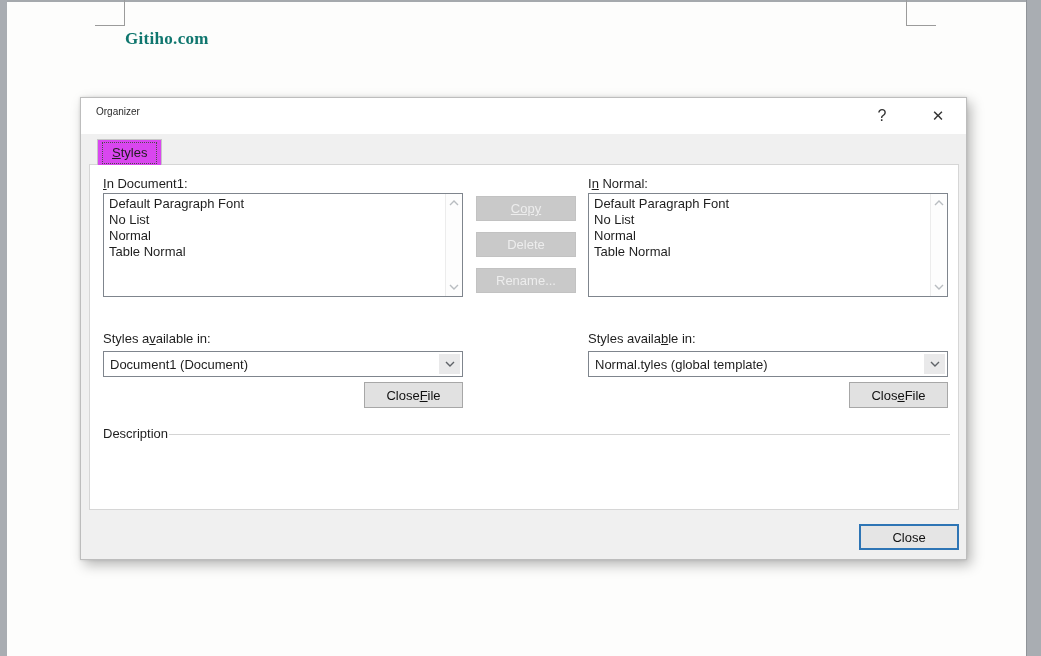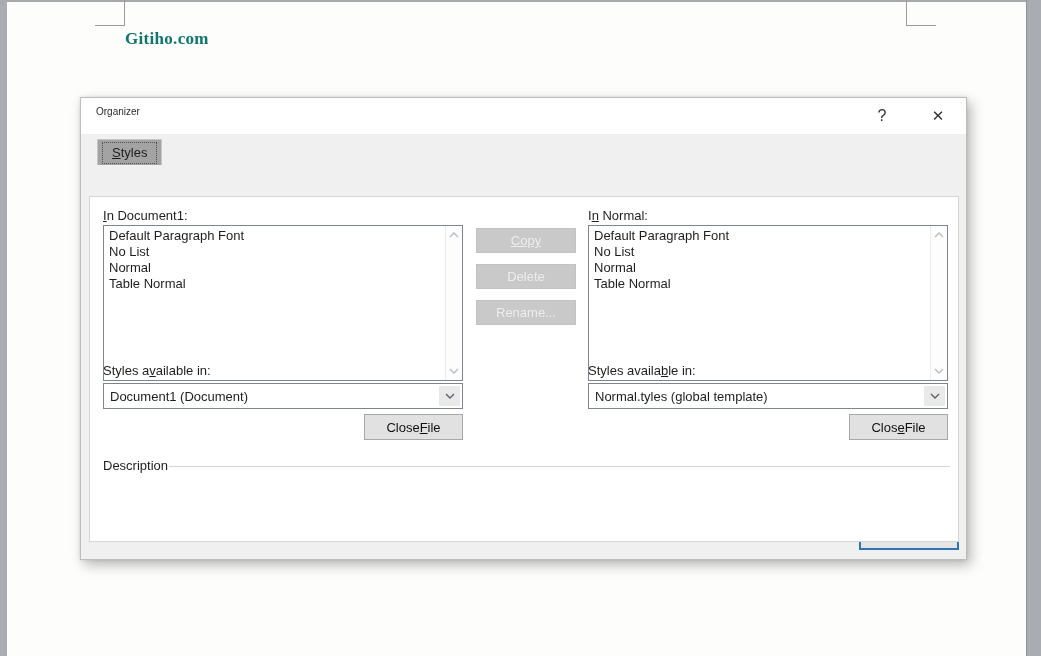--- a/index.html
+++ b/index.html
@@ -35,40 +35,40 @@
     position:absolute; top:0; height:36px; width:32px;
     display:flex; align-items:center; justify-content:center;
     font-size:16px; color:#333; cursor:default;
   }
   .tb-help  { left:785px; }
   .tb-close { left:841px; font-size:15px; }
   
   .tabstrip { position:absolute; left:16px; top:41px; height:26px; display:flex; align-items:flex-end; z-index:3; }
   .tab { display:flex; align-items:center; justify-content:center; cursor:default; }
   .tab-active {
-    height:26px; background:#a3a3a3;
+    height:26px; background:#d946ef;
     border:1px solid #c6c6c6; border-bottom:none;
   }
   .tab-active .focus-rect {
     margin:0 4px; padding:2px 9px 3px;
     border:1px dotted #4d4d4d;
   }
   .tab-inactive {
     height:23px; background:#f0f0f0; padding:2px 12px 3px;
     border:1px solid #d8d8d8; border-bottom:none; margin-left:2px;
   }
   .tab u, .lbl u, .btn u { text-decoration:underline; }
   
   .page {
     position:absolute; left:8px; top:66px; width:870px; height:346px;
-    background:#ffffff; border:1px solid #d6d6d6; z-index:1;margin-top:32px;
+    background:#ffffff; border:1px solid #d6d6d6; z-index:1;
   }
   .lbl { position:absolute; height:16px; white-space:nowrap; }
   .listbox {
-    position:absolute; width:360px; height:156px; background:#fff;
+    position:absolute; width:360px; height:104px; background:#fff;
     border:1px solid #7f858d; overflow:hidden;
   }
   .list-items { position:absolute; left:0; top:0; right:17px; bottom:0; padding:2px 0; }
   .list-item { height:16px; line-height:16px; padding-left:5px; white-space:nowrap; }
   .vscroll {
     position:absolute; top:0; right:0; bottom:0; width:17px; background:#fdfdfd;
     border-left:1px solid #ececec;
   }
   .scroll-arrow { position:absolute; left:0; width:16px; height:16px; display:flex; align-items:center; justify-content:center; }
   .scroll-up { top:1px; } .scroll-down { bottom:1px; }

